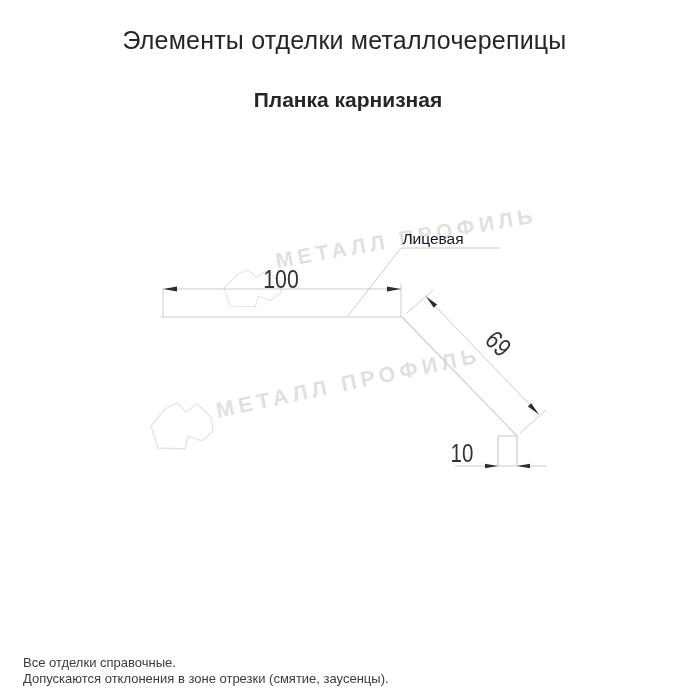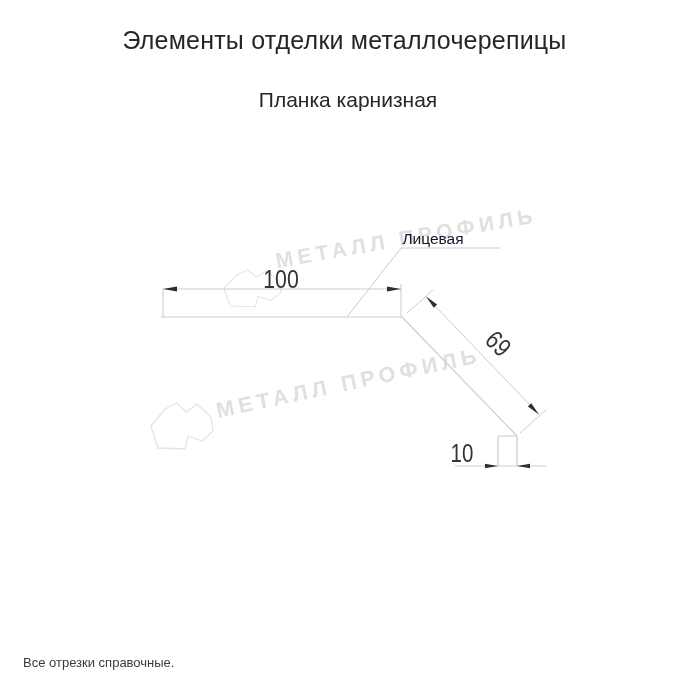--- a/index.html
+++ b/index.html
@@ -6,21 +6,21 @@
   .page{
     position:relative;width:700px;height:700px;background:#fff;overflow:hidden;
     font-family:"Liberation Sans", sans-serif;color:#2d2d2d;
   }
   .title{
     position:absolute;top:26px;left:0;width:689px;margin:0;
     text-align:center;font-size:25px;font-weight:400;letter-spacing:.2px;color:#262626;
   }
   .subtitle{
     position:absolute;left:0;width:696px;text-align:center;
-    font-size:21px;font-weight:400;color:#262626;
+    font-size:21px;font-weight:700;color:#262626;
   }
   .subtitle.name{top:88px;}
   .subtitle.code{top:116px;}
   .drawing{position:absolute;top:0;left:0;width:700px;height:700px;}
   .drawing text{font-family:"Liberation Sans", sans-serif;}
   .face-label{
     position:absolute;top:229px;left:370px;width:126px;
     text-align:center;font-size:15.5px;line-height:19px;color:#0f172a;
   }
   .footer{
@@ -78,16 +78,17 @@
       <text transform="translate(492,350) rotate(45) scale(0.82,1)" text-anchor="middle" font-size="26">69</text>
       <text transform="translate(462,462) scale(0.82,1)" text-anchor="middle" font-size="25">10</text>
     </g>
   </svg>
 
   <div class="face-label">
     <div>Лицевая</div>
   </div>
 
   <div class="footer">
-    <div>Все отрезки справочные.</div>
+    <div>Все отделки справочные.</div>
+    <div>Допускаются отклонения в зоне отрезки (смятие, заусенцы).</div>
   </div>
 
 </div>
 
 </body></html>

